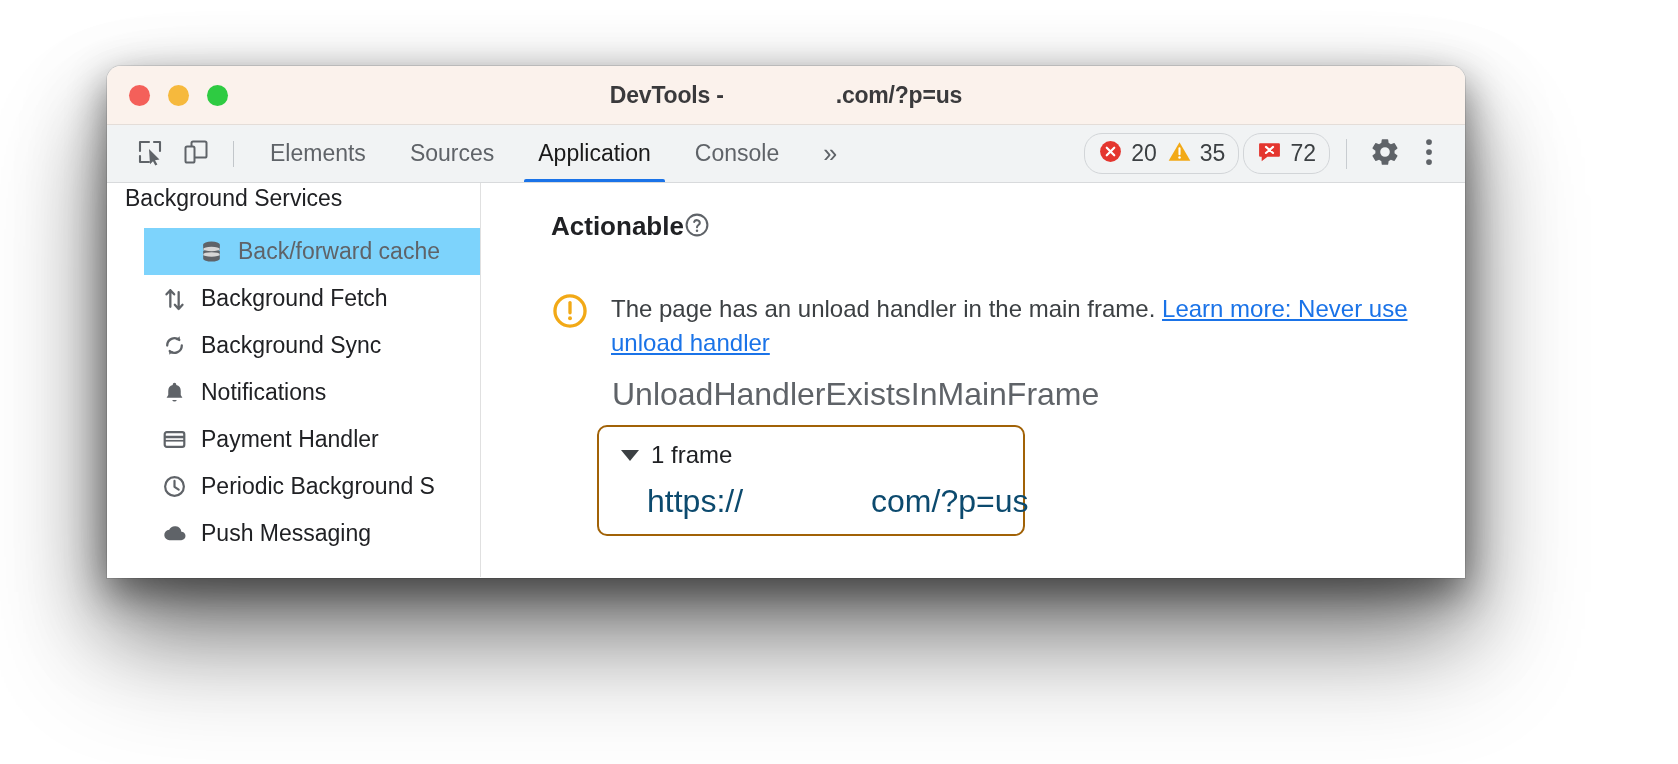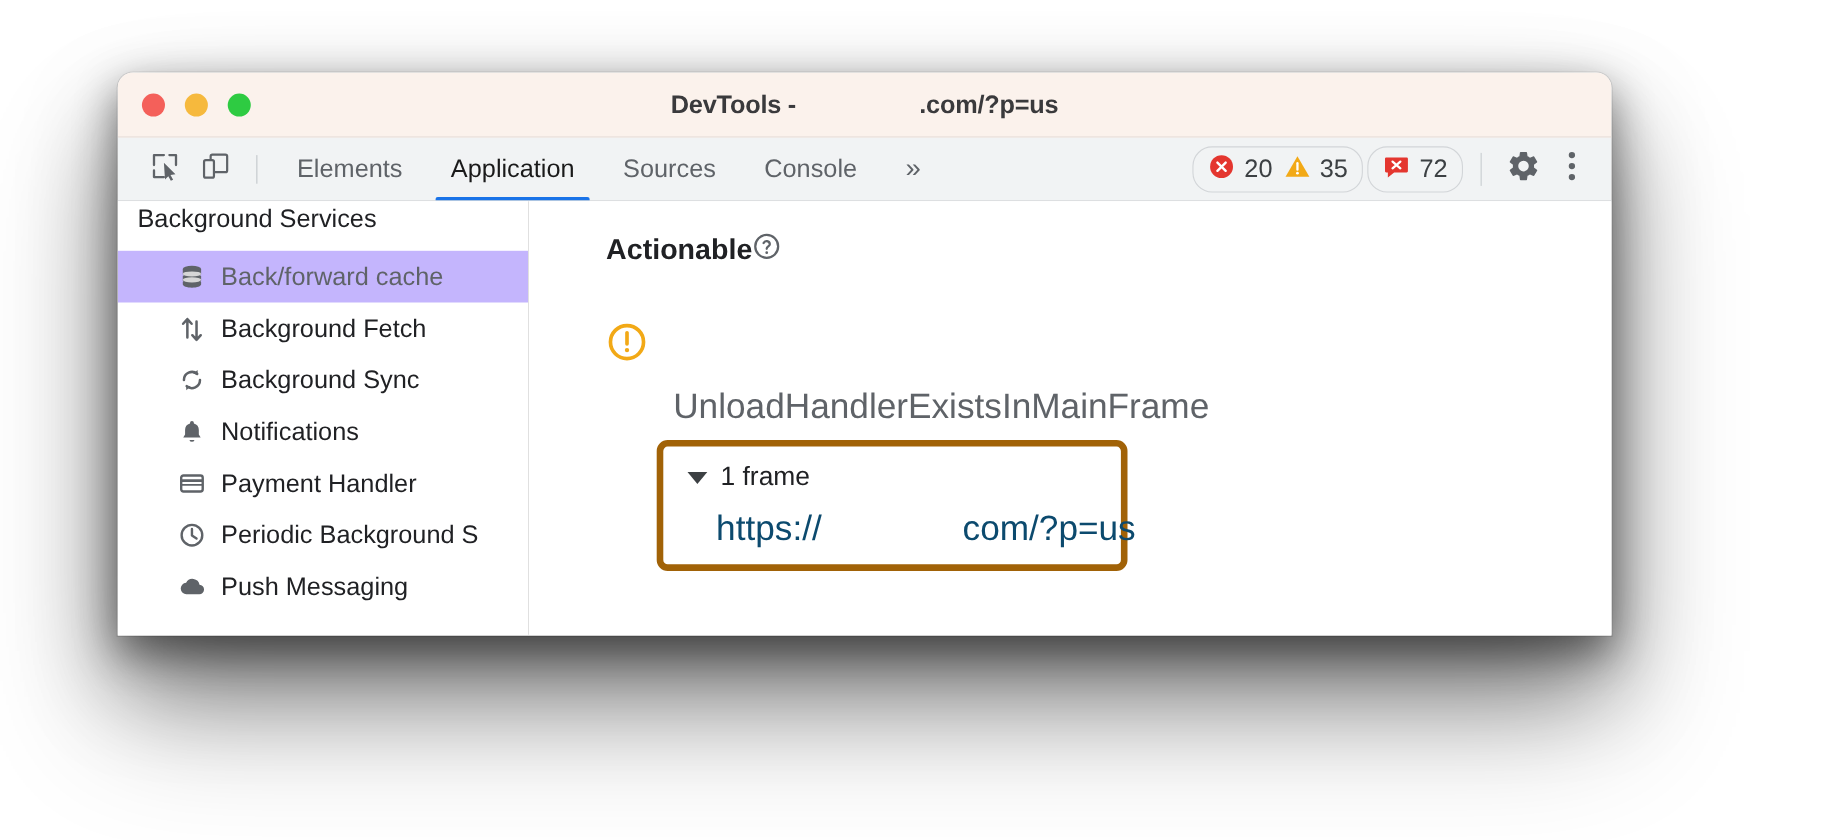--- a/index.html
+++ b/index.html
@@ -184,21 +184,22 @@
   .side-item {
     display: flex;
     align-items: center;
     gap: 14px;
     height: 47px;
     padding-left: 54px;
     cursor: pointer;
     white-space: nowrap;
   }
   .side-item.selected {
-    background: #c4b5fd;
+    background: #7dd3fc;
+    margin-left: 37px;
   }
   .side-item.selected .side-label { color: #5f6368; }
   .side-label {
     font-size: 23px;
     color: #202124;
   }
   .side-ico {
     width: 26px; height: 26px;
     display: flex; align-items: center; justify-content: center;
     flex-shrink: 0;
@@ -247,21 +248,21 @@
     color: #5f6368;
     margin-left: 61px;
     margin-bottom: 12px;
   }
 
   
   .frame-box {
     position: relative;
     margin-left: 46px;
     width: 428px;
-    border: 6px solid #a16207;
+    border: 2px solid #a16207;
     border-radius: 10px;
     padding: 12px 0 0 0;
     background: #ffffff;
   }
 
   .frame-header {
     display: flex;
     align-items: center;
     gap: 12px;
     padding: 2px 0 6px 22px;
@@ -324,25 +325,25 @@
           </svg>
         </span>
       </div>
 
       <div class="tb-sep"></div>
 
       <div class="tabs">
         <div class="tab">
           <span>Elements</span>
         </div>
+        <div class="tab">
+          <span>Sources</span>
+        </div>
         <div class="tab selected">
           <span>Application</span>
-        </div>
-        <div class="tab">
-          <span>Sources</span>
         </div>
         <div class="tab">
           <span>Console</span>
         </div>
         <div class="tab-more">»</div>
       </div>
 
       <div class="spacer"></div>
 
       <div class="counter-group">
@@ -496,20 +497,24 @@
         </div>
 
         <div class="issue-row">
           <span>
             <svg width="38" height="38" viewBox="0 0 24 24">
               <circle cx="12" cy="12" r="9.5" fill="none" stroke="#f2a916" stroke-width="2.1"></circle>
               <path d="M12 6.7 V13.1" stroke="#f2a916" stroke-width="2.1" stroke-linecap="round"></path>
               <circle cx="12" cy="16.6" r="1.25" fill="#f2a916"></circle>
             </svg>
           </span>
+          <div class="issue-text">
+            <span>The page has an unload handler in the main frame.</span>
+            <span class="issue-link">Learn more: Never use unload handler</span>
+          </div>
         </div>
 
         <div class="reason-code">UnloadHandlerExistsInMainFrame</div>
 
         <div class="frame-box">
           <div class="frame-header">
             <span class="tri"></span>
             <span class="frame-title">1 frame</span>
           </div>
           <div class="frame-url">

